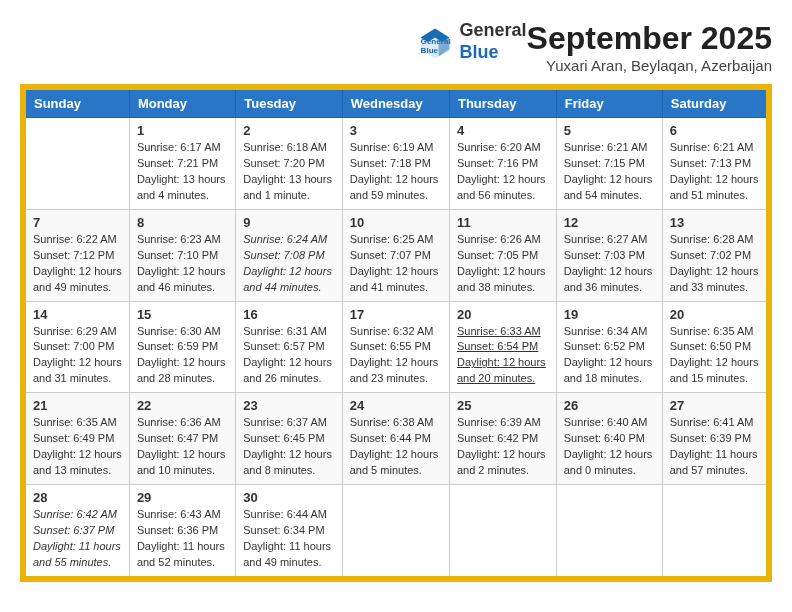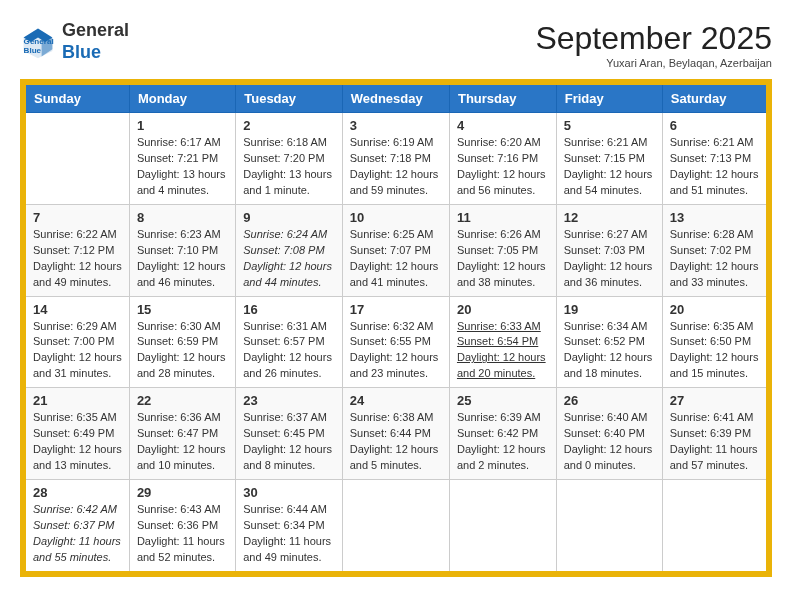--- a/index.html
+++ b/index.html
@@ -5,21 +5,21 @@
     * { box-sizing: border-box; margin: 0; padding: 0; }
     body {
       font-family: Arial, sans-serif;
       background: #fff;
       width: 792px;
       min-height: 612px;
       padding: 20px;
     }
     .header {
       display: flex;
-      justify-content: space-between;
+      justify-content: flex-end;
       align-items: flex-start;
       margin-bottom: 10px;
     }
     .logo {
       display: flex;
       align-items: center;
       gap: 6px;
     }
     .logo-text {
       font-size: 18px;
@@ -30,25 +30,25 @@
     .logo-blue { color: #1a6bb5; }
     .logo-icon {
       width: 36px;
       height: 36px;
     }
     .title-block {
       text-align: right;
     }
     .main-title {
       font-size: 32px;
-      font-weight: normal;
+      font-weight: bold;
       color: #222;
     }
     .sub-title {
-      font-size: 11px;
+      font-size: 15px;
       color: #444;
     }
     .calendar {
       width: 100%;
       border-collapse: collapse;
       border: 6px solid #eab308;
     }
     .calendar th {
       background-color: #2a76c6;
       color: #fff;

